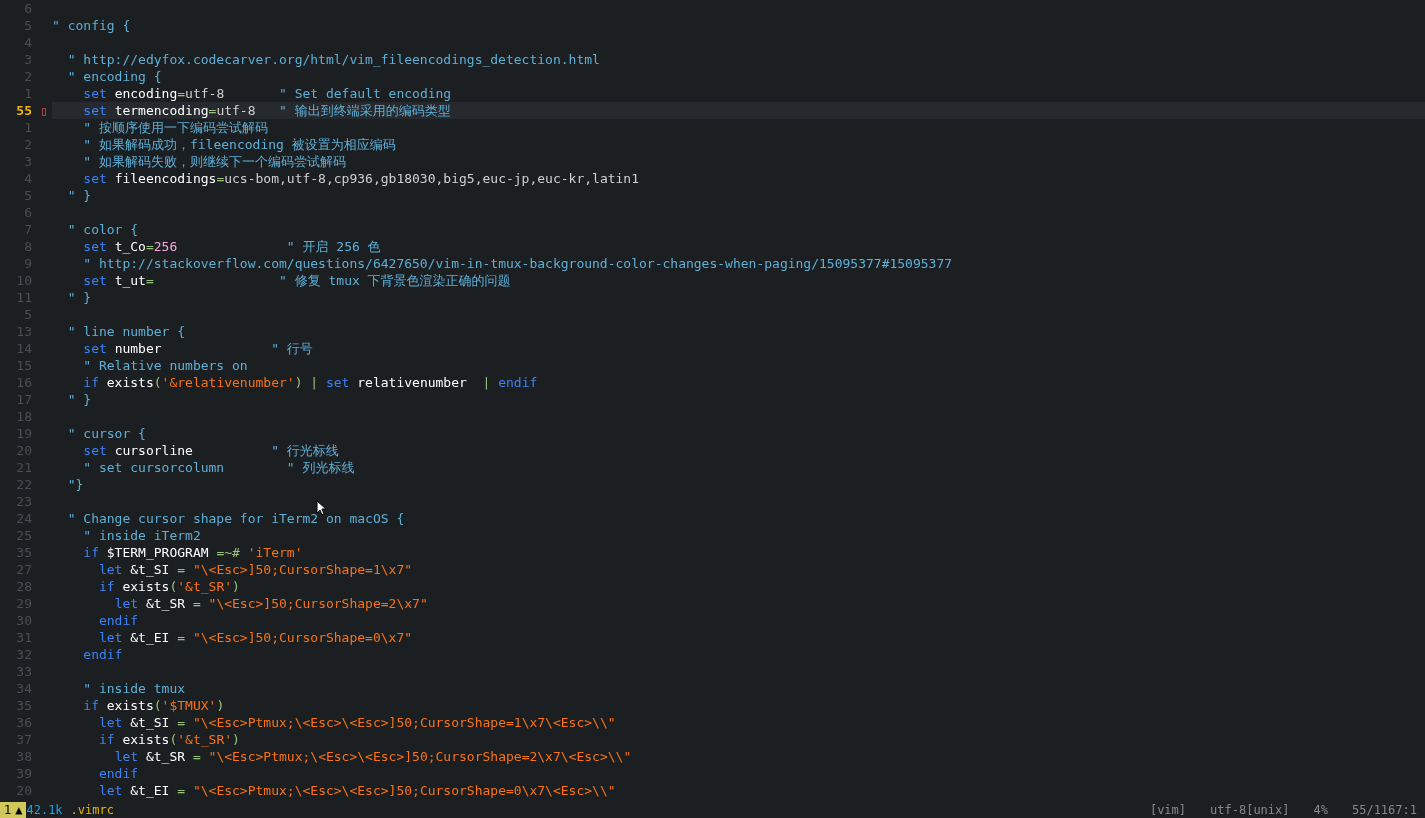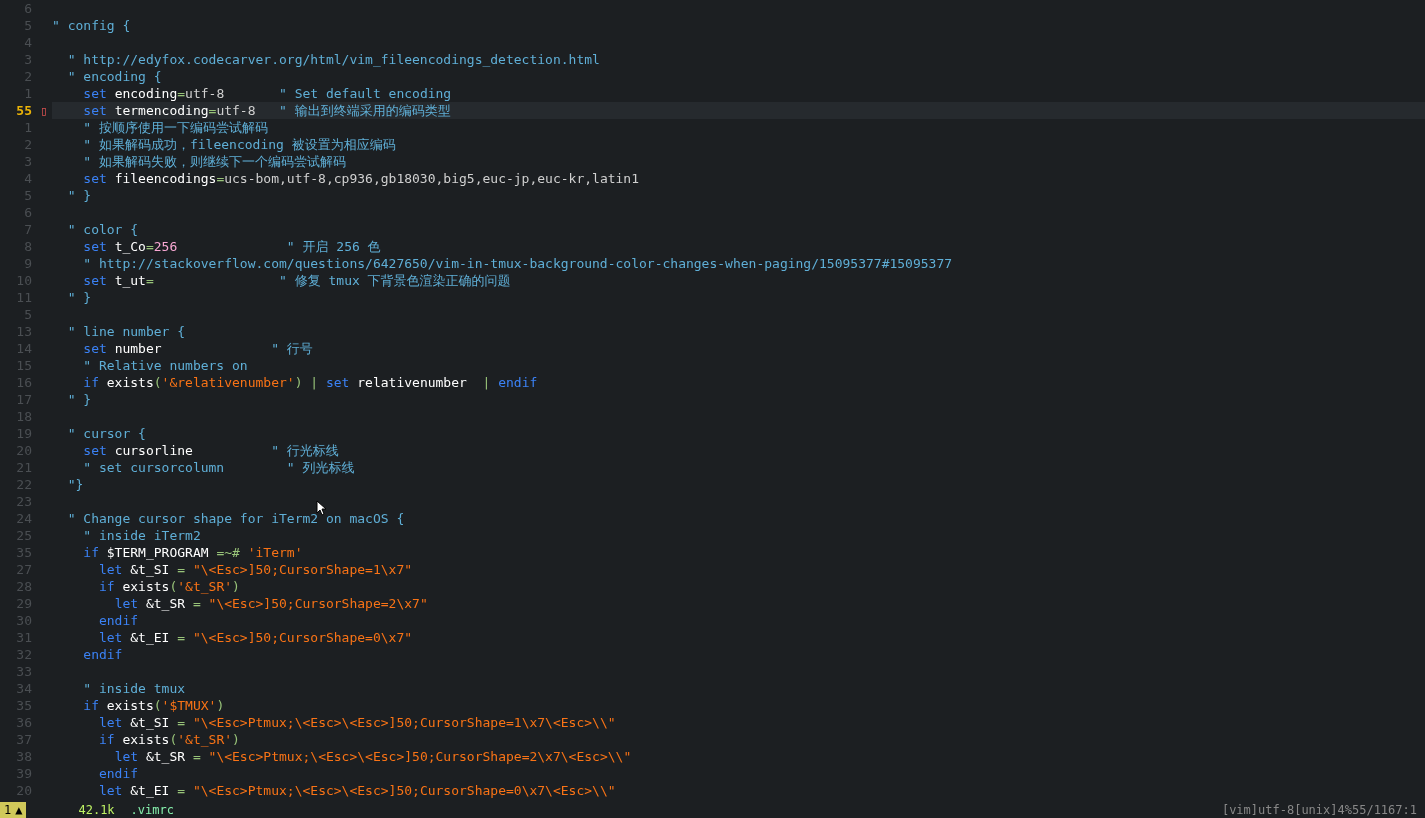--- a/index.html
+++ b/index.html
@@ -8,24 +8,24 @@
 .gutter { width:40px; text-align:right; padding-right:8px; color:#4a4e52; user-select:none; flex-shrink:0; }
 .gutter .cur { color:#eab308; font-weight:bold; }
 .marks { width:12px; flex-shrink:0; }
 .marks .m { color:#d85050; }
 .code { flex:1; white-space:pre; }
 .line { height:17px; padding:0; }
 .line.hl { background:#262a2e; }
 .comment{color:#5fafd7}.kw{color:#3b82f6}.id{color:#ffffff}.op{color:#98c379}.num{color:#f9a8d4}.str{color:#f97316}
 .statusbar { position:absolute; bottom:0; left:0; right:0; height:16px; background:#1c1f22; display:flex; align-items:center; font-size:12px; }
 .sb-l { background:#d0c85a; color:#000; padding:0 4px; display:flex; align-items:center; height:16px; gap:4px;}
-.sb-fn { color:#86efac; padding:0 8px; }
-.sb-sz { color:#bef264; padding:0 8px;margin-left:44px;}
+.sb-fn { color:#eab308; padding:0 8px; }
+.sb-sz { color:#0ea5e9; padding:0 0;}
 .sb-spacer{flex:1}
-.sb-r { color:#888; display:flex; gap:0; padding:0 8px; align-items:center;}
+.sb-r { color:#888; display:flex; gap:24px; padding:0 8px; align-items:center;}
 .cursor-arrow{position:absolute; left:315px; top:500px; pointer-events:none;}
 .cursor-arrow svg{width:14px;height:18px; fill:#fff; stroke:#000;stroke-width:1;}
 </style>
 </head>
 <body>
 
 <div class="editor">
   <div class="gutter">
       <div class="line">6</div>
       <div class="line">5</div>

